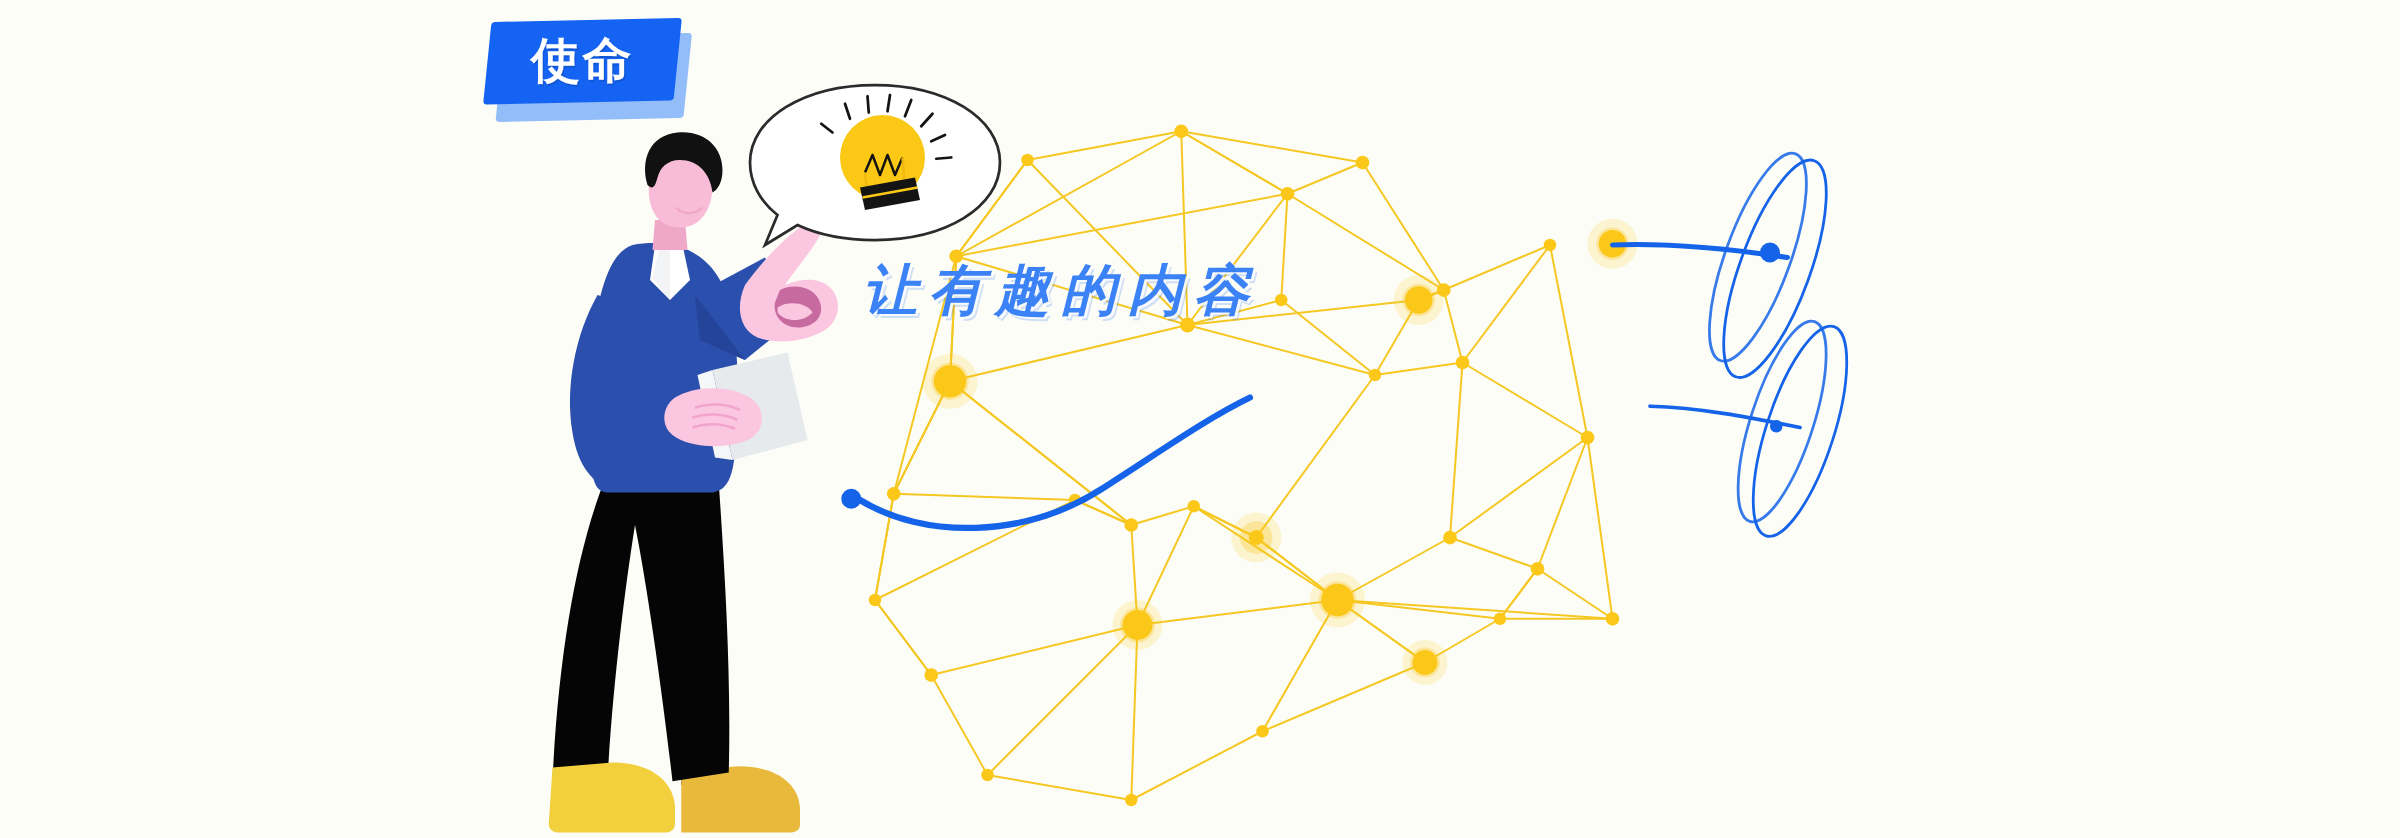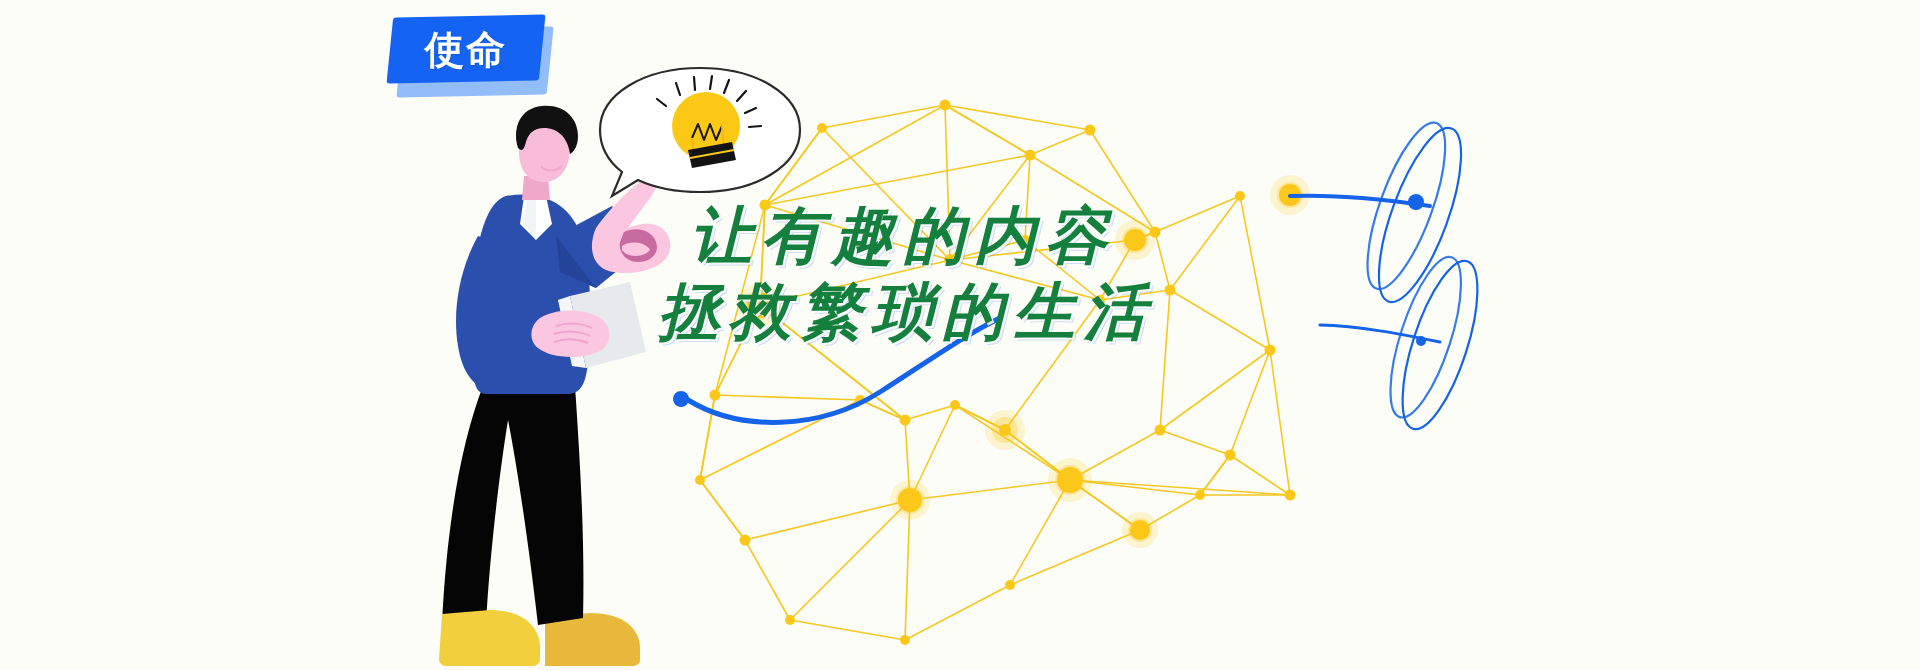--- a/index.html
+++ b/index.html
@@ -64,27 +64,27 @@
   
   .headline {
     position: absolute;
     left: 690px;
     top: 198px;
     width: 740px;
     z-index: 6;
     pointer-events: none;
   }
   .headline .line {
-    color: #15803d;
-    font-size: 62px;
+    color: #3b82f6;
+    font-size: 44px;
     font-weight: bold;
     line-height: 76px;
     letter-spacing: 9px;
     font-style: italic;
-    font-family: Liberation Sans, sans-serif;
+    font-family: Liberation Mono, monospace;
     white-space: nowrap;
     text-shadow: 2px 2px 0 rgba(255,255,255,0.85),
                  3px 3px 0 rgba(20,99,232,0.20);
   }
   .headline .line2 {
     margin-left: -32px;
   }
 
   
   svg.layer {
@@ -374,16 +374,15 @@
 
   <div class="badge-wrap">
     <div class="badge-shadow"></div>
     <div class="badge-main">
       <span class="badge-text">使命</span>
     </div>
   </div>
 
   <div class="headline">
     <div class="line line1">让有趣的内容</div>
-    <div class="line line2">拯救繁琐的生活</div>
   </div>
 
 </div>
 
 </body></html>

